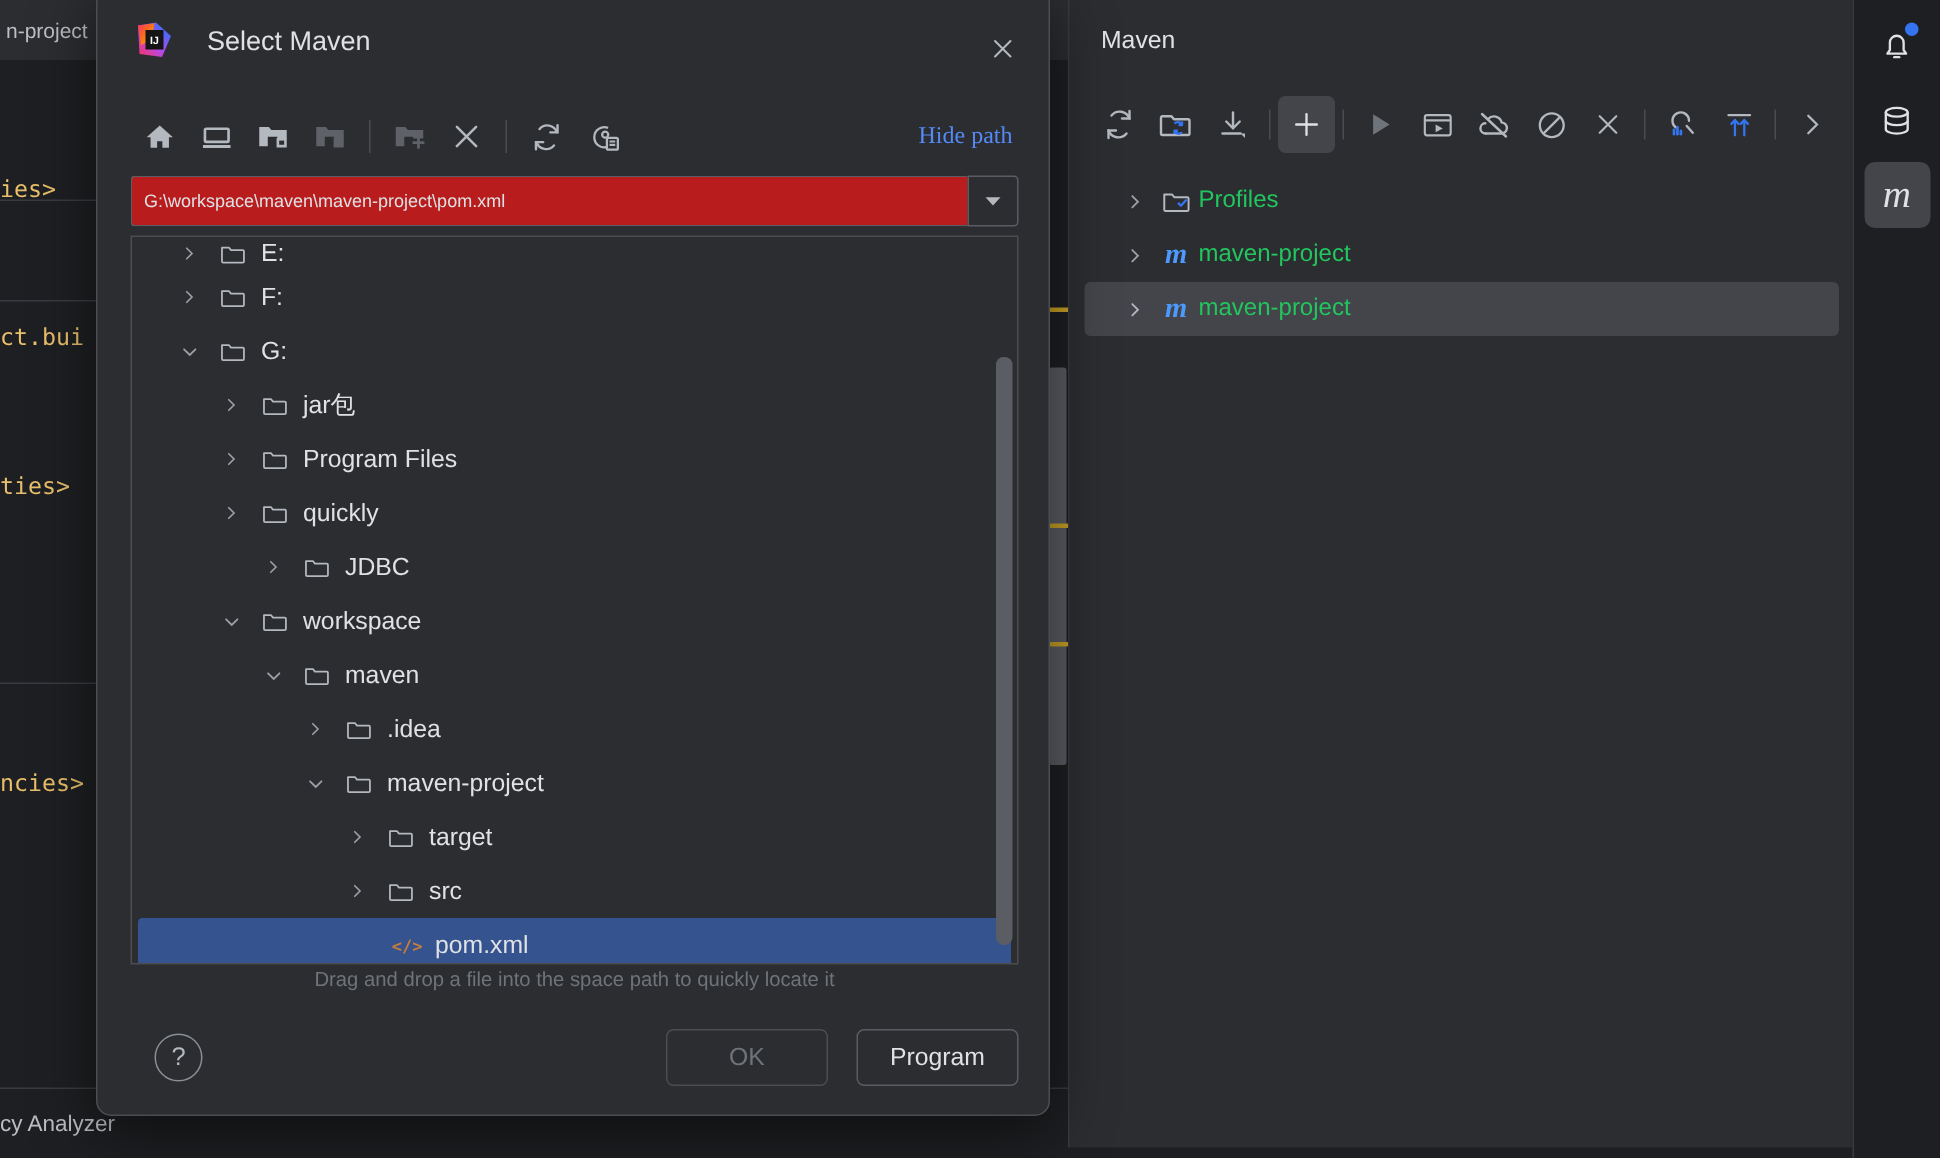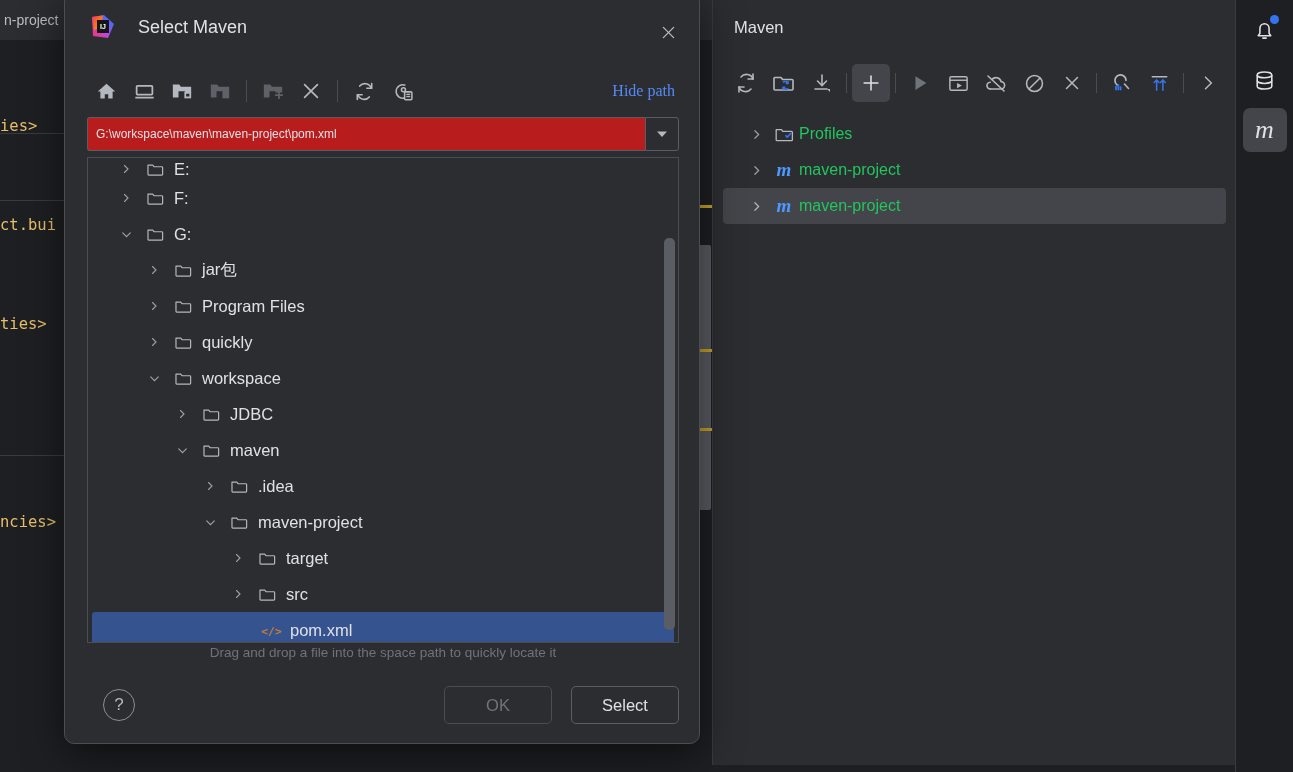--- a/index.html
+++ b/index.html
@@ -241,20 +241,23 @@
 
     <div class="editor-caretline" style="top:84px">&gt;</div>
     <div class="editor-caret" style="left:680px; top:89px"></div>
 
     <div class="editor-scroll-track"></div>
     <div class="editor-scroll-thumb" style="top:245px; height:265px"></div>
     <div class="editor-mark" style="top:205px"></div>
     <div class="editor-mark" style="top:349px"></div>
     <div class="editor-mark" style="top:428px"></div>
 
+    <div class="editor-bottom-bar">
+      <span style="padding-left:0">cy Analyzer</span>
+    </div>
   </div>
 
   <div class="maven-panel">
     <div class="maven-title">Maven</div>
 
     <div class="maven-toolbar">
       <div class="mtb-btn">
         <svg width="24" height="24" viewBox="0 0 24 24" fill="none" stroke="#b4b8bf" stroke-width="1.6" stroke-linecap="round">
           <path d="M19 8a7 7 0 0 0-12-2"></path>
             <path d="M5 16a7 7 0 0 0 12 2"></path>
@@ -596,46 +599,46 @@
               </svg>
           </span>
           <span class="ticon">
             <svg width="19" height="19" viewBox="0 0 24 24" fill="none" stroke="#b4b8bf" stroke-width="1.5" stroke-linejoin="round">
                 <path d="M2.5 6.5h6l1.6 2H20a1 1 0 0 1 1 1V18a1 1 0 0 1-1 1H3.5a1 1 0 0 1-1-1z"></path>
               </svg>
           </span>
           <span class="tlabel">quickly</span>
         </div>
 
+        <div class="trow" style="padding-left:60px">
+          <span class="tarrow" style="margin-left:20px">
+            <svg width="12" height="12" viewBox="0 0 24 24" fill="none" stroke="#9da0a8" stroke-width="2.2" stroke-linecap="round">
+                <polyline points="9,5 16,12 9,19"></polyline>
+              </svg>
+          </span>
+          <span class="ticon">
+            <svg width="19" height="19" viewBox="0 0 24 24" fill="none" stroke="#b4b8bf" stroke-width="1.5" stroke-linejoin="round">
+                <path d="M2.5 6.5h6l1.6 2H20a1 1 0 0 1 1 1V18a1 1 0 0 1-1 1H3.5a1 1 0 0 1-1-1z"></path>
+              </svg>
+          </span>
+          <span class="tlabel">JDBC</span>
+        </div>
+
         <div class="trow" style="padding-left:32px">
           <span class="tarrow" style="margin-left:20px">
             <svg width="13" height="13" viewBox="0 0 24 24" fill="none" stroke="#9da0a8" stroke-width="2.2" stroke-linecap="round">
                 <polyline points="5,9 12,16 19,9"></polyline>
               </svg>
           </span>
           <span class="ticon">
             <svg width="19" height="19" viewBox="0 0 24 24" fill="none" stroke="#b4b8bf" stroke-width="1.5" stroke-linejoin="round">
                 <path d="M2.5 6.5h6l1.6 2H20a1 1 0 0 1 1 1V18a1 1 0 0 1-1 1H3.5a1 1 0 0 1-1-1z"></path>
               </svg>
           </span>
           <span class="tlabel">workspace</span>
-        </div>
-
-        <div class="trow" style="padding-left:60px">
-          <span class="tarrow" style="margin-left:20px">
-            <svg width="12" height="12" viewBox="0 0 24 24" fill="none" stroke="#9da0a8" stroke-width="2.2" stroke-linecap="round">
-                <polyline points="9,5 16,12 9,19"></polyline>
-              </svg>
-          </span>
-          <span class="ticon">
-            <svg width="19" height="19" viewBox="0 0 24 24" fill="none" stroke="#b4b8bf" stroke-width="1.5" stroke-linejoin="round">
-                <path d="M2.5 6.5h6l1.6 2H20a1 1 0 0 1 1 1V18a1 1 0 0 1-1 1H3.5a1 1 0 0 1-1-1z"></path>
-              </svg>
-          </span>
-          <span class="tlabel">JDBC</span>
         </div>
 
         <div class="trow" style="padding-left:60px">
           <span class="tarrow" style="margin-left:20px">
             <svg width="13" height="13" viewBox="0 0 24 24" fill="none" stroke="#9da0a8" stroke-width="2.2" stroke-linecap="round">
                 <polyline points="5,9 12,16 19,9"></polyline>
               </svg>
           </span>
           <span class="ticon">
             <svg width="19" height="19" viewBox="0 0 24 24" fill="none" stroke="#b4b8bf" stroke-width="1.5" stroke-linejoin="round">
@@ -713,18 +716,18 @@
 
       </div>
       <div class="tree-scroll-thumb"></div>
     </div>
 
     <div class="drag-hint">Drag and drop a file into the space path to quickly locate it</div>
 
     <div class="dlg-footer">
       <div class="help-btn">?</div>
       <div class="btn disabled btn-ok">OK</div>
-      <div class="btn btn-cancel">Select</div>
+      <div class="btn btn-cancel">Program</div>
     </div>
 
   </div>
 
 </div>
 
 </body></html>

